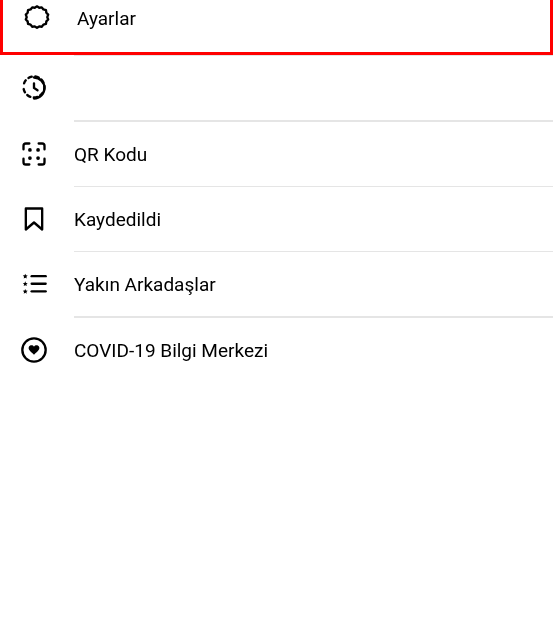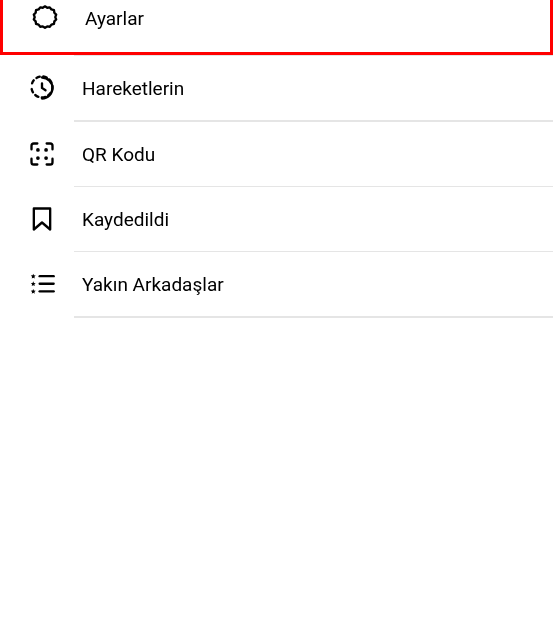--- a/index.html
+++ b/index.html
@@ -11,21 +11,21 @@
       font-family: -apple-system, BlinkMacSystemFont, "Segoe UI", Roboto, Helvetica, Arial, sans-serif;
       background: #fff;
       width: 553px;
     }
     .menu-list {
       width: 100%;
     }
     .menu-item {
       display: flex;
       align-items: center;
-      padding: 18px 28px;
+      padding: 18px 20px;
       cursor: pointer;
       background: #fff;
     }
     .menu-item .icon {
       width: 28px;
       height: 28px;
       display: flex;
       align-items: center;
       justify-content: center;
       flex-shrink: 0;
@@ -73,21 +73,20 @@
   <div class="divider"></div>
 
   <div class="menu-item">
     <span class="icon">
       <svg viewBox="0 0 24 24" fill="none" stroke="#000" stroke-width="2">
         <path d="M12 8 L12 12 L15 14" stroke-linecap="round"></path>
         <path d="M3.5 8 A9 9 0 1 1 3 12" stroke-linecap="round" stroke-dasharray="3 3"></path>
         <path d="M12 3 A9 9 0 0 1 21 12 A9 9 0 0 1 12 21" stroke-linecap="round"></path>
       </svg>
     </span>
-    <span class="label">Hareketlerin</span>
   </div>
 
   <div class="divider"></div>
 
 
   <div class="divider"></div>
 
   <div class="menu-item">
     <span class="icon">
       <svg viewBox="0 0 24 24" fill="none" stroke="#000" stroke-width="2">
@@ -129,14 +128,23 @@
       </svg>
     </span>
     <span class="label">Yakın Arkadaşlar</span>
   </div>
 
   <div class="divider"></div>
 
 
   <div class="divider"></div>
 
+  <div class="menu-item">
+    <span class="icon">
+      <svg viewBox="0 0 24 24" fill="none" stroke="#000" stroke-width="2">
+        <circle cx="12" cy="12" r="10"></circle>
+        <path d="M12 9.2 C11 7.5 8.2 7.6 7.5 9.7 C7 11.3 8.3 13 12 16 C15.7 13 17 11.3 16.5 9.7 C15.8 7.6 13 7.5 12 9.2 Z" fill="#000" stroke="none"></path>
+      </svg>
+    </span>
+    <span class="label">COVID-19 Bilgi Merkezi</span>
+  </div>
 
 </div>
 
 </body></html>

